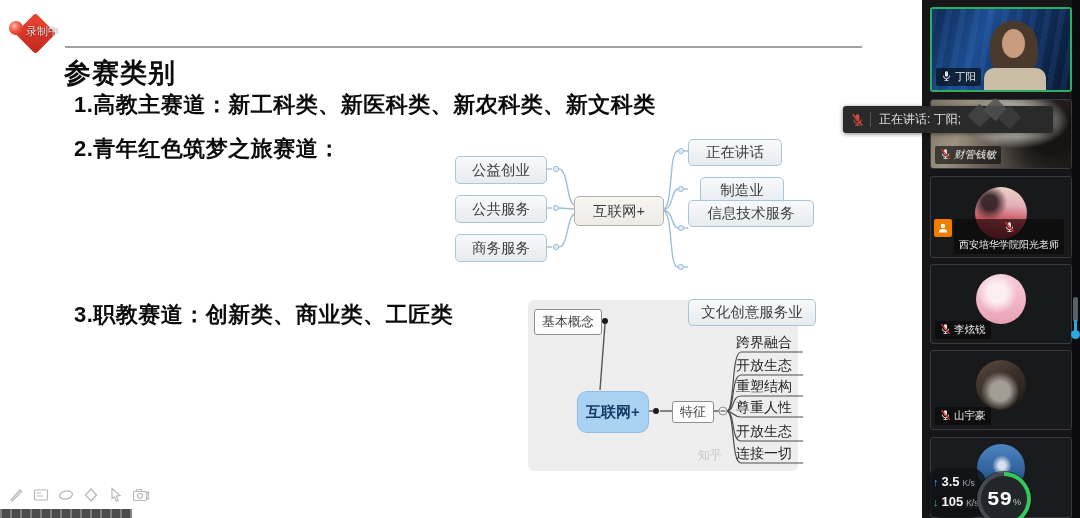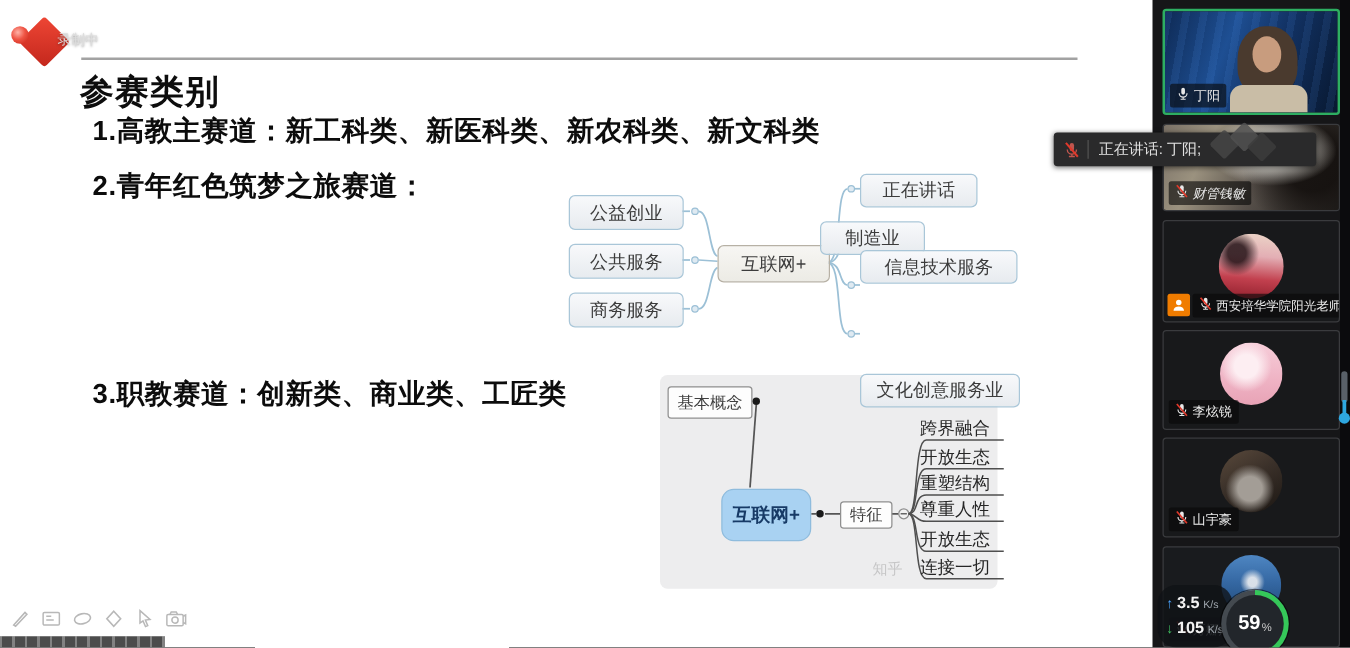--- a/index.html
+++ b/index.html
@@ -6,21 +6,21 @@
   #screen{position:relative;width:1080px;height:518px;overflow:hidden;background:#fff;
           font-family:"Liberation Sans","DejaVu Sans",sans-serif;}
 
   
   #slide{position:absolute;left:0;top:0;width:922px;height:518px;background:#fff;}
   .deco-diamond{position:absolute;left:21px;top:19px;width:29px;height:29px;border-radius:3px;
     transform:rotate(45deg);background:linear-gradient(135deg,#ee4635,#c3271c);}
   .rec-dot{position:absolute;left:9px;top:21px;width:14px;height:14px;border-radius:50%;
     background:radial-gradient(circle at 38% 35%,#ffb3a8,#ef5444 45%,#cf2d1f 90%);}
   .rec-label{position:absolute;left:26px;top:24px;font-size:11px;color:#dedede;
-    text-shadow:0 1px 2px rgba(0,0,0,.45);white-space:nowrap;margin-left:20px;}
+    text-shadow:0 1px 2px rgba(0,0,0,.45);white-space:nowrap;}
   .slide-title{position:absolute;left:64px;top:15px;font-size:27px;font-weight:bold;color:#0d0d0d;letter-spacing:1px;margin-top:40px;}
   .title-rule{position:absolute;left:65px;top:46px;width:797px;height:2px;background:#a2a2a2;}
   .slide-line{position:absolute;left:74px;font-size:22px;font-weight:bold;color:#0c0c0c;letter-spacing:.5px;white-space:nowrap;}
 
   
   .mm1-node{position:absolute;display:flex;align-items:center;justify-content:center;z-index:3;
     background:linear-gradient(180deg,#f8f9fb,#e7ebef);border:1px solid #a9c6d8;border-radius:5px;
     font-size:14.5px;color:#3c3c3c;white-space:nowrap;}
   .mm1-center{background:linear-gradient(180deg,#f7f6f3,#ecebe5);border-color:#b7b1a5;}
 
@@ -42,21 +42,21 @@
     background-image:repeating-linear-gradient(90deg,rgba(255,255,255,.30) 0 2px,rgba(255,255,255,0) 2px 10px);}
 
   
   #sidebar{position:absolute;left:922px;top:0;width:158px;height:518px;background:#161618;}
   #sidebar-edge{position:absolute;left:1072px;top:0;width:8px;height:518px;background:#0b0b0d;}
   .tile{position:absolute;left:930px;width:142px;background:#1e1f22;border:1px solid #3a3b3e;
     border-radius:3px;overflow:hidden;box-sizing:border-box;}
   .pbadge{position:absolute;left:4px;bottom:4px;display:flex;align-items:center;gap:3px;
     background:rgba(8,8,8,.62);color:#ebebeb;font-size:10.5px;padding:2px 5px;border-radius:2px;white-space:nowrap;z-index:3;}
   .badge-row{position:absolute;left:3px;bottom:3px;display:flex;align-items:stretch;gap:2px;z-index:3;}
-  .badge-row .pbadge{position:static;}
+  .badge-row .pbadge{position:static;flex-direction:column;}
   .host-badge{width:18px;height:18px;background:#f07c00;border-radius:2px;display:flex;
     align-items:center;justify-content:center;}
   .avatar{position:absolute;left:50%;transform:translateX(-50%);border-radius:50%;}
 
   
   .video-bg{position:absolute;inset:0;
     background:repeating-linear-gradient(100deg,rgba(90,160,255,.10) 0 6px,rgba(0,0,0,0) 6px 14px),
                linear-gradient(112deg,#0e2a55 0%,#1e4f93 35%,#123264 60%,#081830 100%);}
   .p-hair{position:absolute;left:58px;top:12px;width:48px;height:56px;background:#4a3a2e;border-radius:46% 46% 40% 40%;}
   .p-face{position:absolute;left:70px;top:20px;width:23px;height:29px;background:#c89c7e;border-radius:50%;}
@@ -80,21 +80,21 @@
     padding:4px 8px 6px 7px;z-index:25;}
   .net-row{display:flex;align-items:baseline;gap:3px;line-height:1.55;}
   .net-arrow{font-size:11px;font-weight:bold;}
   .net-val{font-size:13px;font-weight:bold;color:#f2f2f2;}
   .net-unit{font-size:8.5px;color:#9fa6ad;}
   #gauge{position:absolute;left:977px;top:472px;width:54px;height:54px;border-radius:50%;z-index:26;
     background:conic-gradient(#35c759 0deg 150deg,#444a50 150deg 360deg);
     box-shadow:0 0 0 1px rgba(0,0,0,.55);}
   #gauge .inner{position:absolute;inset:4px;border-radius:50%;background:#22262b;
     display:flex;align-items:center;justify-content:center;}
-  #gauge .val{font-size:16px;font-weight:bold;color:#fff;}
+  #gauge .val{font-size:21px;font-weight:bold;color:#fff;font-family:Liberation Mono, monospace;}
   #gauge .pct{font-size:9px;color:#c9c9c9;margin:6px 0 0 1px;}
 </style>
 </head>
 <body>
 
 <div id="screen">
 
   <div id="slide">
 
     <div class="deco-diamond"></div>
@@ -155,21 +155,21 @@
         <path d="M727,411 C735,412 731,441 741,441 L803,441"></path>
         <path d="M727,411 C735,412 731,463 741,463 L803,463"></path>
       </g>
     </svg>
 
     <div class="mm1-node" style="left:455px;top:156px;width:90px;height:26px;">公益创业</div>
     <div class="mm1-node" style="left:455px;top:195px;width:90px;height:26px;">公共服务</div>
     <div class="mm1-node" style="left:455px;top:234px;width:90px;height:26px;">商务服务</div>
     <div class="mm1-node mm1-center" style="left:574px;top:196px;width:88px;height:28px;">互联网+</div>
     <div class="mm1-node" style="left:688px;top:139px;width:92px;height:25px;">正在讲话</div>
-    <div class="mm1-node" style="left:656px;top:177px;width:82px;height:25px;">制造业</div>
+    <div class="mm1-node" style="left:700px;top:177px;width:82px;height:25px;">制造业</div>
     <div class="mm1-node" style="left:688px;top:200px;width:124px;height:25px;">信息技术服务</div>
     <div class="mm1-node" style="left:688px;top:255px;width:126px;height:25px;margin-top:44px;">文化创意服务业</div>
 
     <div class="mm2-box" style="left:534px;top:309px;width:66px;height:24px;">基本概念</div>
     <div class="mm2-box mm2-center" style="left:577px;top:391px;width:70px;height:40px;">互联网+</div>
     <div class="mm2-box" style="left:672px;top:401px;width:40px;height:20px;">特征</div>
     <div class="mm2-feat" style="top:334px;">跨界融合</div>
     <div class="mm2-feat" style="top:357px;">开放生态</div>
     <div class="mm2-feat" style="top:378px;">重塑结构</div>
     <div class="mm2-feat" style="top:399px;">尊重人性</div>

